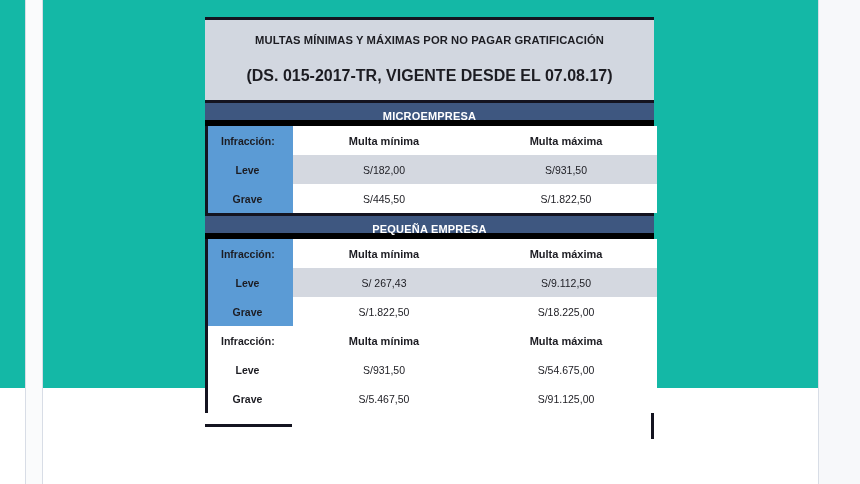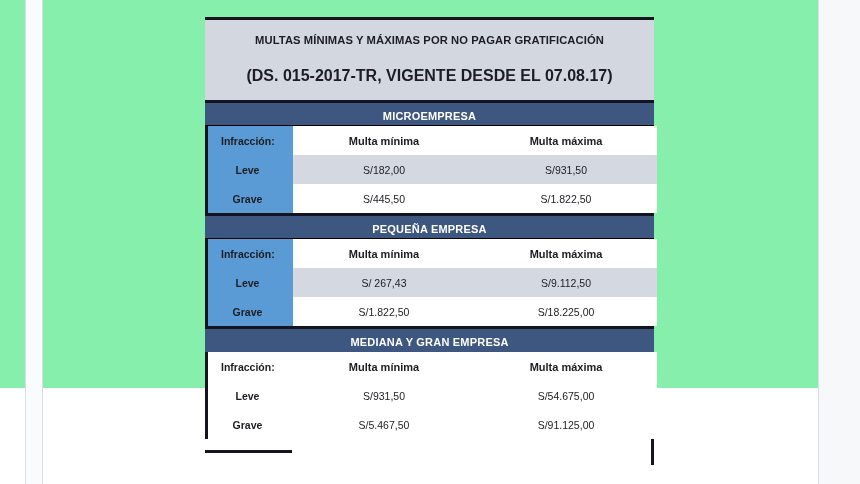--- a/index.html
+++ b/index.html
@@ -10,21 +10,21 @@
     height: 484px;
     overflow: hidden;
     background: #ffffff;
     font-family: "Liberation Sans", sans-serif;
   }
 
   #page {
     position: relative;
     width: 860px;
     height: 388px;
-    background: #86efac;
+    background: #14b8a6;
   }
 
   
   .guide {
     position: absolute;
     top: 0;
     height: 484px;
     width: 1px;
     background: #d8dde6;
   }
@@ -86,21 +86,21 @@
   .section-head {
     background: #3e5780;
     color: #ffffff;
     font-size: 11px;
     font-weight: bold;
     text-align: center;
     letter-spacing: .2px;
     height: 26px;
     line-height: 26px;
     border-top: 3px solid #141420;
-    border-bottom: 1px solid #000000;
+    border-bottom: 6px solid #000000;
   }
   .section-head.plain { border-bottom: none; }
 
   table.grid {
     width: 100%;
     border-collapse: collapse;
     table-layout: fixed;
   }
   table.grid col.c-inf { width: 85px; }
   table.grid col.c-min { width: 182px; }
@@ -243,21 +243,20 @@
               <td class="cell-label">Grave</td>
               <td class="cell-val">S/1.822,50</td>
               <td class="cell-val">S/18.225,00</td>
             </tr>
           </tbody>
         </table>
       </div>
     </div>
 
     <div class="section">
-      <div class="section-head plain">MEDIANA Y GRAN EMPRESA</div>
       <div class="framed">
         <table class="grid">
           <colgroup>
               <col class="c-inf">
               <col class="c-min">
               <col class="c-max">
             </colgroup>
           <tbody>
             <tr>
               <td class="cell-label plain head">Infracción:</td>

